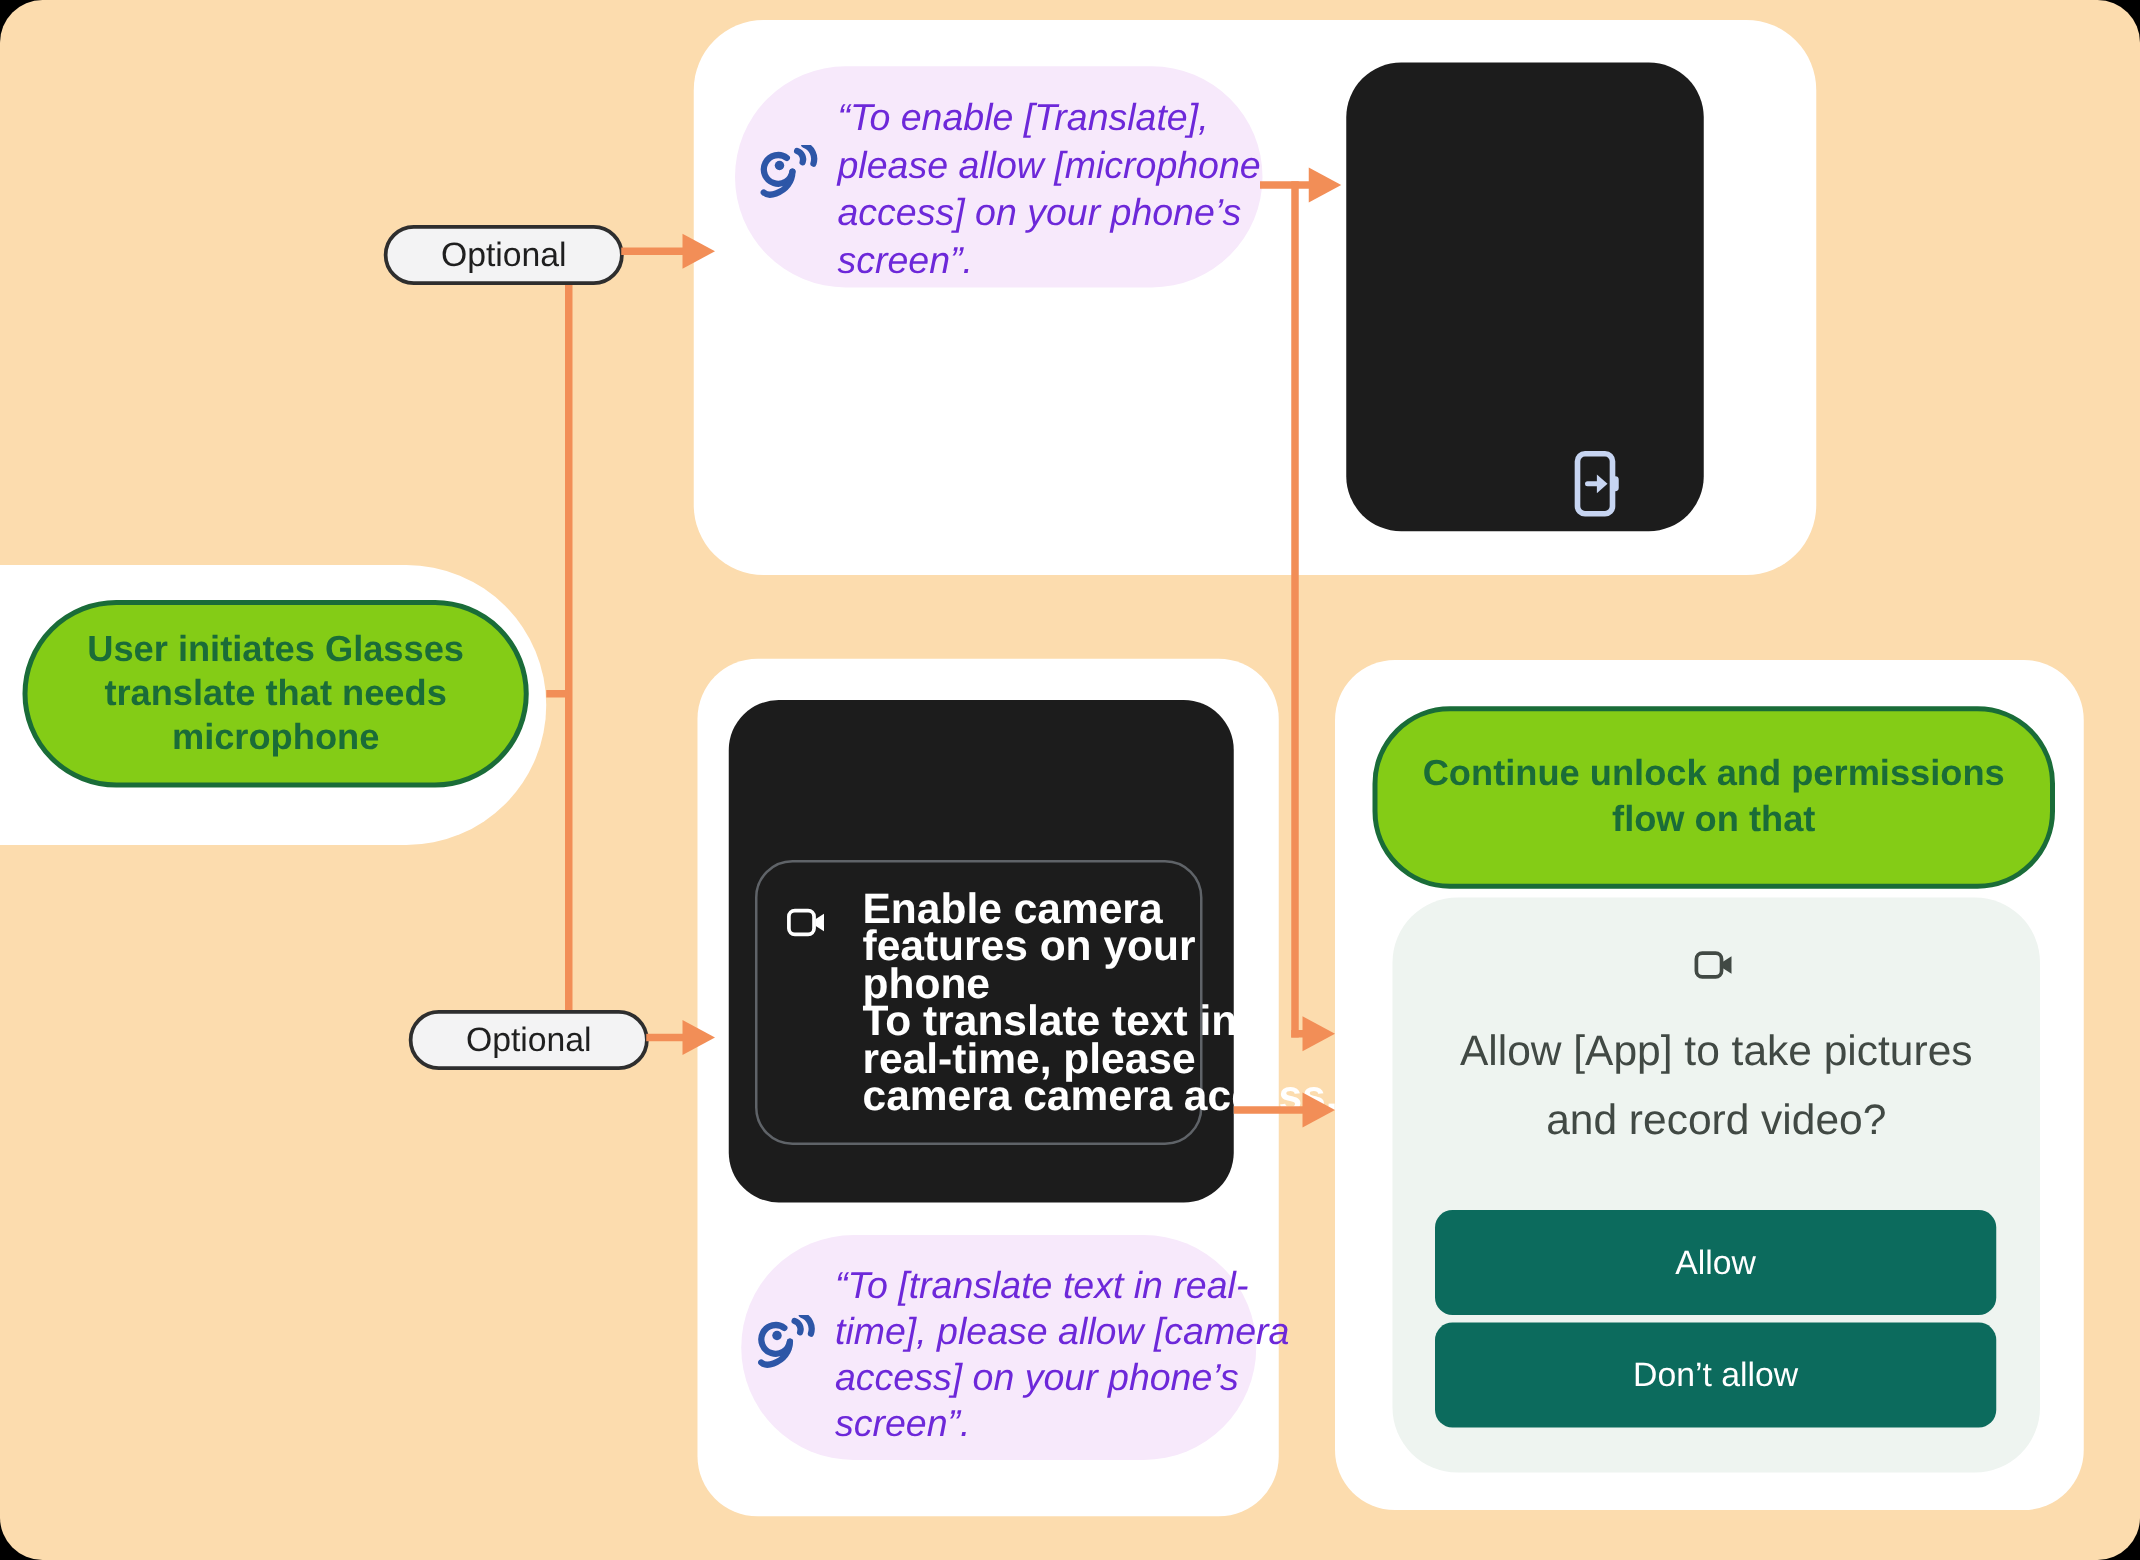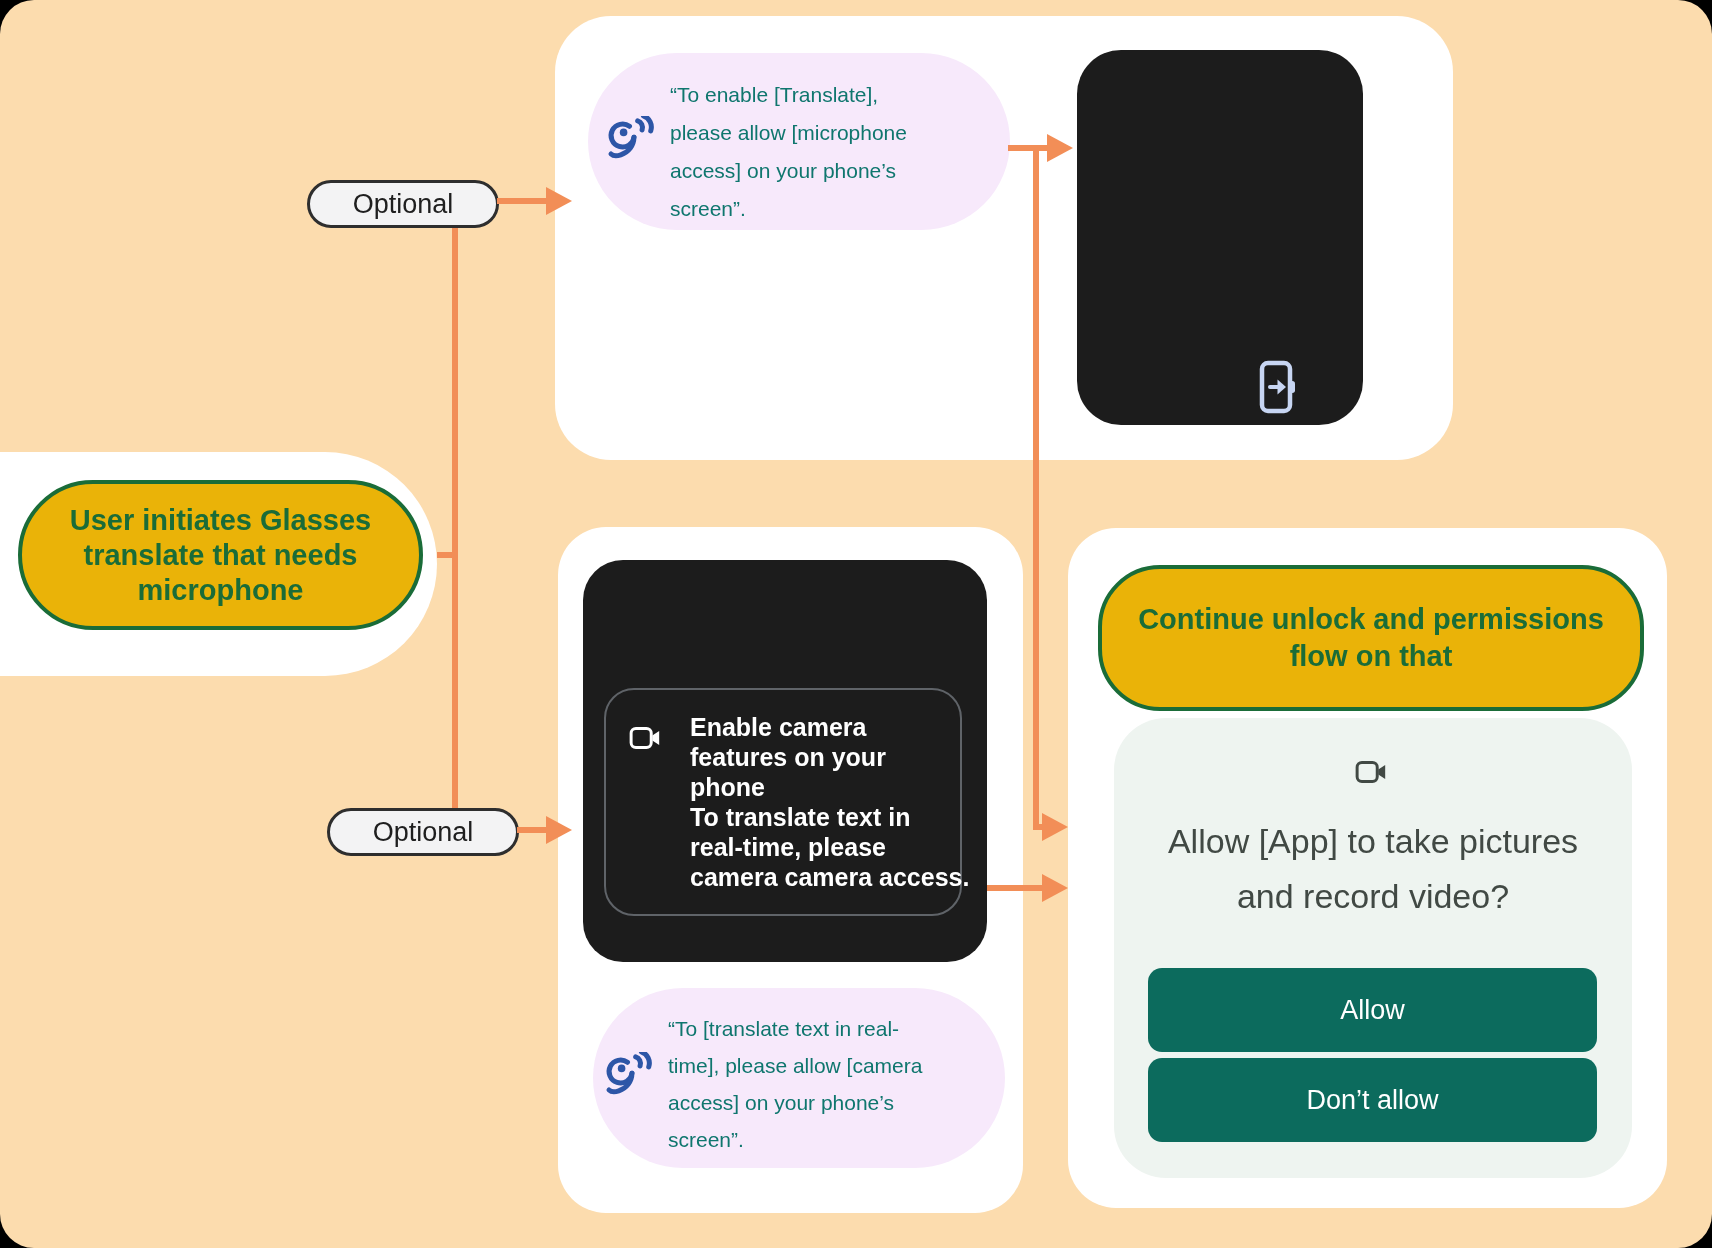--- a/index.html
+++ b/index.html
@@ -5,30 +5,30 @@
   html,body{margin:0;padding:0;background:#000;}
   .stage{position:relative;width:1712px;height:1248px;background:#000;overflow:hidden;
          font-family:"Liberation Sans", sans-serif;}
   .canvas{position:absolute;left:0;top:0;width:1712px;height:1248px;background:#fcdcae;
           border-radius:34px;overflow:hidden;}
   .abs{position:absolute;}
   .card{position:absolute;background:#fff;border-radius:48px;}
   .pill-small{position:absolute;width:192px;height:48px;background:#f3f3f4;border:3px solid #2e2e2e;
               border-radius:27px;display:flex;align-items:center;justify-content:center;
               font-size:27px;font-weight:500;color:#1f1f1f;box-sizing:border-box;}
-  .green-pill{position:absolute;border:4px solid #1a6c38;border-radius:78px;background:#eab308;
+  .green-pill{position:absolute;border:4px solid #1a6c38;border-radius:78px;background:#84cc16;
               display:flex;flex-direction:column;align-items:center;justify-content:center;
               color:#1a6c38;font-weight:700;box-sizing:border-box;text-align:center;}
   .green-pill .ln{white-space:nowrap;}
   .bubble{position:absolute;background:#f7e9fb;border-radius:90px;}
-  .voice-text{position:absolute;color:#0f766e;font-size:21px;line-height:38px;}
+  .voice-text{position:absolute;color:#6d28d9;font-style:italic;font-size:30px;line-height:38px;}
   .voice-text .ln{white-space:nowrap;}
   .screen{position:absolute;background:#1c1c1c;border-radius:40px;}
   .inner-box{position:absolute;border:2px solid #5f6368;border-radius:30px;box-sizing:border-box;}
-  .prompt-text{position:absolute;color:#fff;font-size:25px;line-height:30px;font-weight:700;}
+  .prompt-text{position:absolute;color:#fff;font-size:34px;line-height:30px;font-weight:700;}
   .prompt-text .ln{white-space:nowrap;}
   .mint{position:absolute;background:#eef4f0;border-radius:52px;}
   .dialog-title{position:absolute;color:#414944;font-size:34px;line-height:55px;text-align:center;}
   .dialog-title .ln{white-space:nowrap;}
   .dialog-title .app{font-weight:400;}
   .teal-btn{position:absolute;width:449px;height:84px;background:#0c6b5d;border-radius:14px;border:none;
             color:#fff;font-size:27px;font-weight:500;display:flex;align-items:center;justify-content:center;
             font-family:"Liberation Sans", sans-serif;cursor:pointer;}
   .oline{position:absolute;background:#f28e57;}
   .ohead{position:absolute;width:0;height:0;border-top:14px solid transparent;

